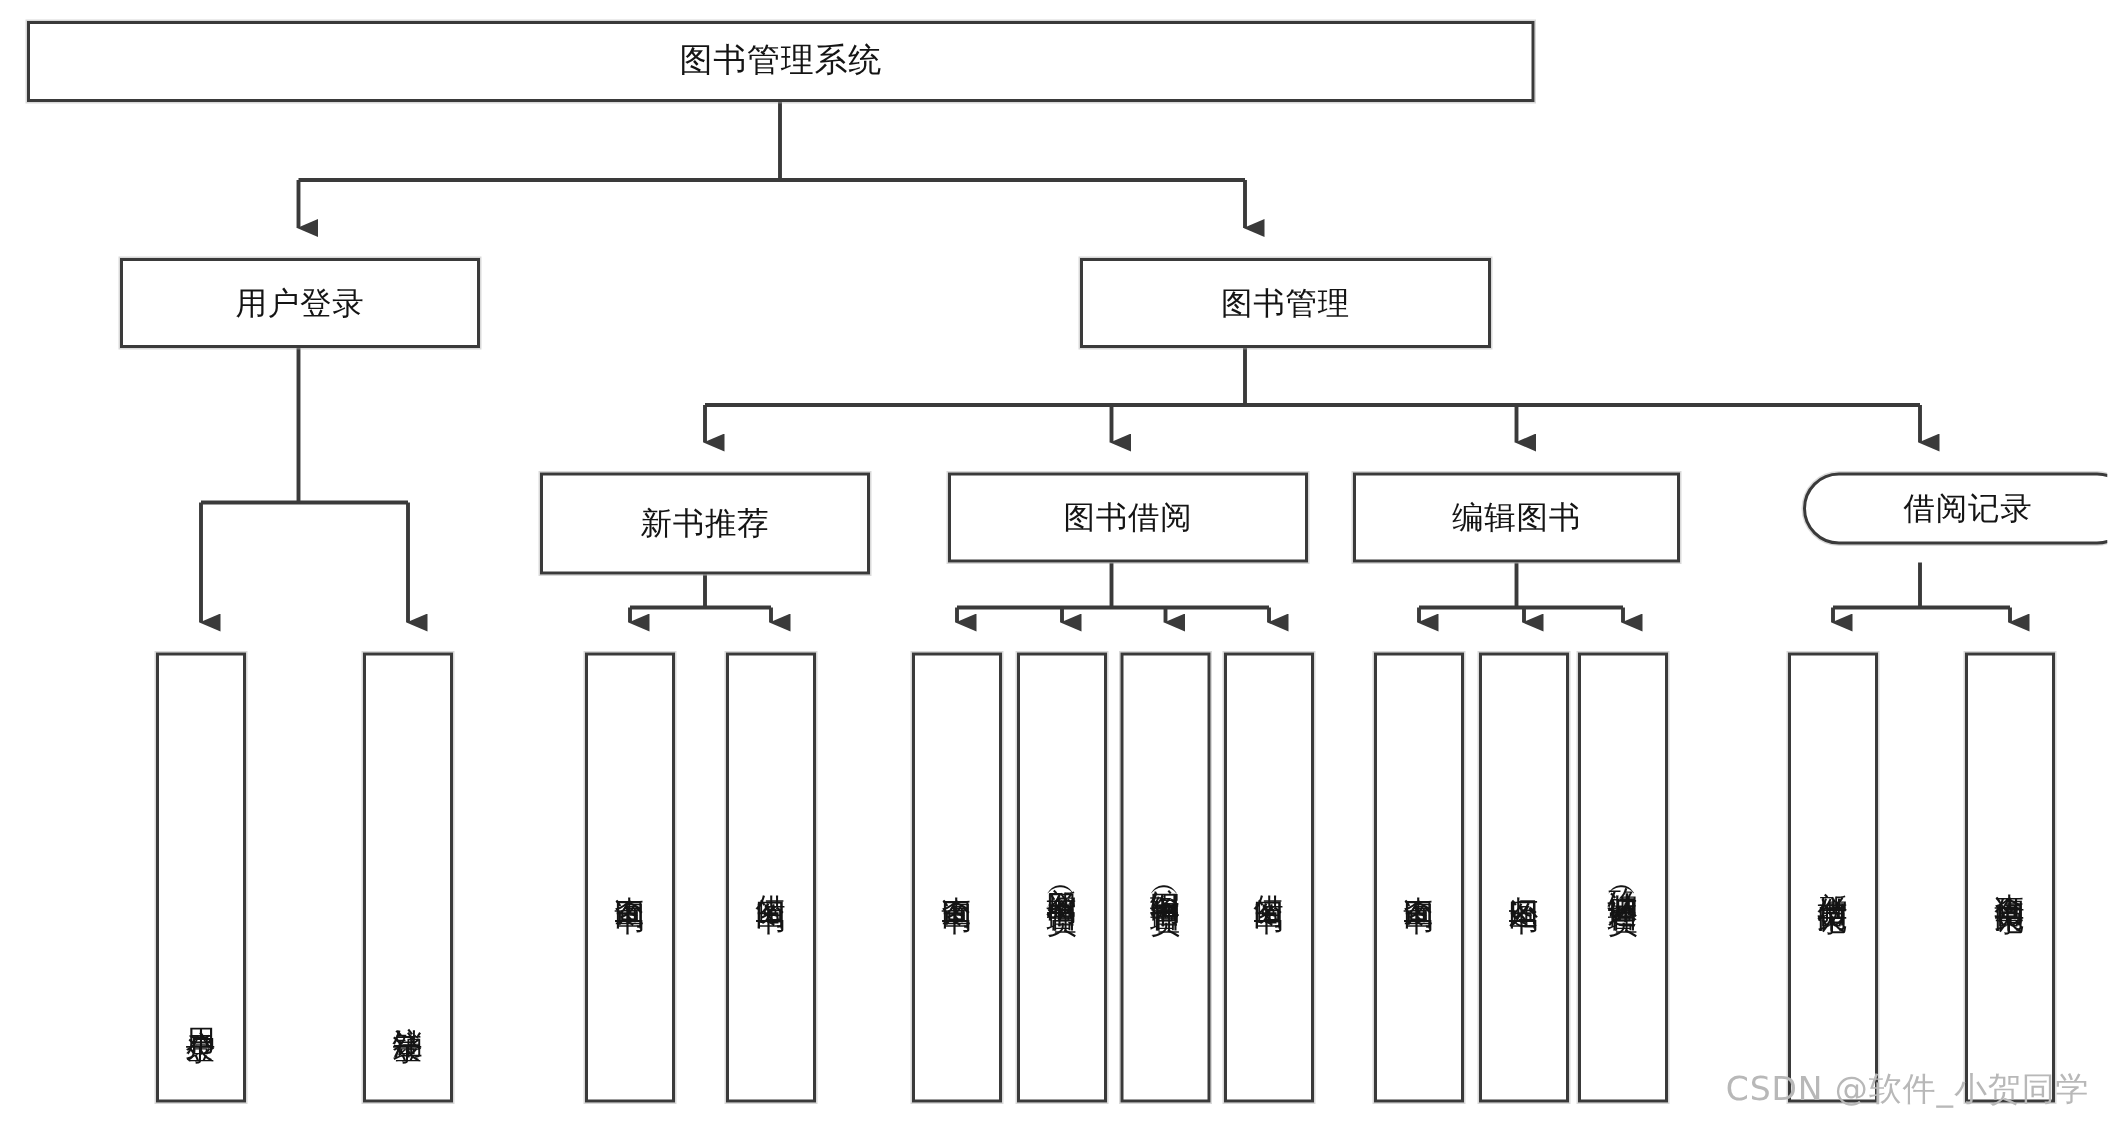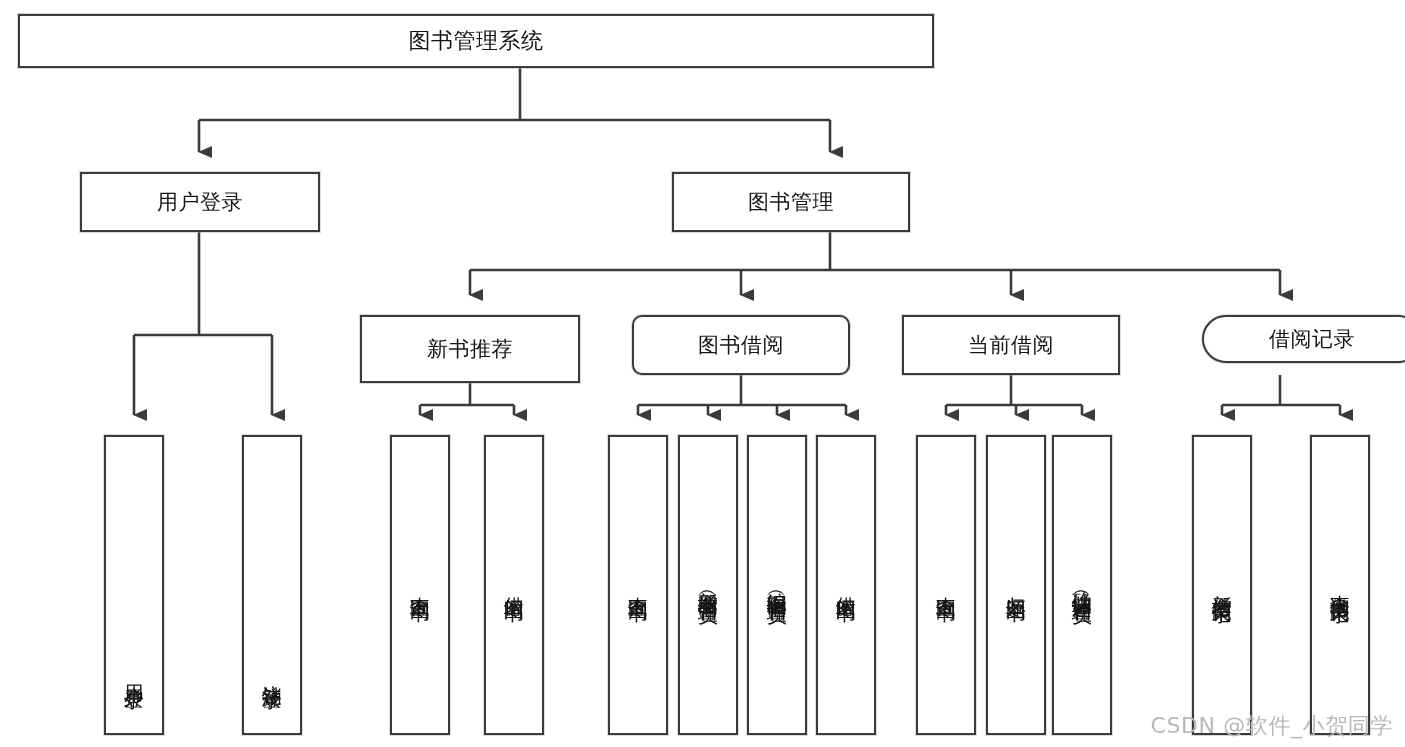--- a/index.html
+++ b/index.html
@@ -140,39 +140,39 @@
       <path d="M 1016 405 L 1016 415" marker-end="url(#arrow)"></path>
       <path d="M 1082 405 L 1082 415" marker-end="url(#arrow)"></path>
 
       <path d="M 1280 375 L 1280 405"></path>
       <path d="M 1222 405 L 1340 405"></path>
       <path d="M 1222 405 L 1222 415" marker-end="url(#arrow)"></path>
       <path d="M 1340 405 L 1340 415" marker-end="url(#arrow)"></path>
     </g>
   </svg>
 
-  <div class="node horiz root" style="left:18px; top:14px; width:916px; height:54px;">
+  <div class="node horiz root" style="left:18px; top:14px; width:1005px; height:54px;">
     <span class="node-label">图书管理系统</span>
   </div>
 
   <div class="node horiz" style="left:80px; top:172px; width:240px; height:60px;">
     <span class="node-label">用户登录</span>
   </div>
-  <div class="node horiz" style="left:672px; top:172px; width:238px; height:60px;">
+  <div class="node horiz" style="left:720px; top:172px; width:274px; height:60px;">
     <span class="node-label">图书管理</span>
   </div>
 
   <div class="node horiz" style="left:360px; top:315px; width:220px; height:68px;">
     <span class="node-label">新书推荐</span>
   </div>
-  <div class="node horiz" style="left:632px; top:315px; width:218px; height:60px;border-radius:10px;">
+  <div class="node horiz" style="left:632px; top:315px; width:240px; height:60px;">
     <span class="node-label">图书借阅</span>
   </div>
   <div class="node horiz" style="left:902px; top:315px; width:218px; height:60px;">
-    <span class="node-label">当前借阅</span>
+    <span class="node-label">编辑图书</span>
   </div>
   <div class="node horiz" style="left:1202px; top:315px; width:220px; height:48px;border-radius:28px;">
     <span class="node-label">借阅记录</span>
   </div>
 
   <div class="node vert bottom" style="left:104px; top:435px; width:60px; height:300px;">
     <span class="node-label">用户登录</span>
   </div>
   <div class="node vert bottom" style="left:242px; top:435px; width:60px; height:300px;">
     <span class="node-label">注销登录</span>

